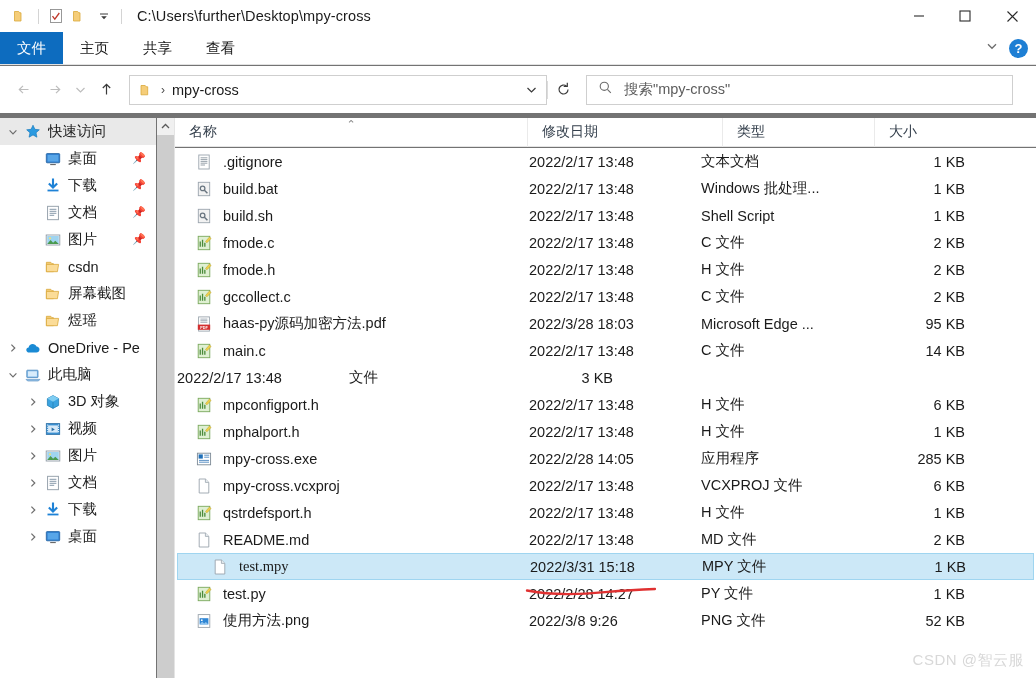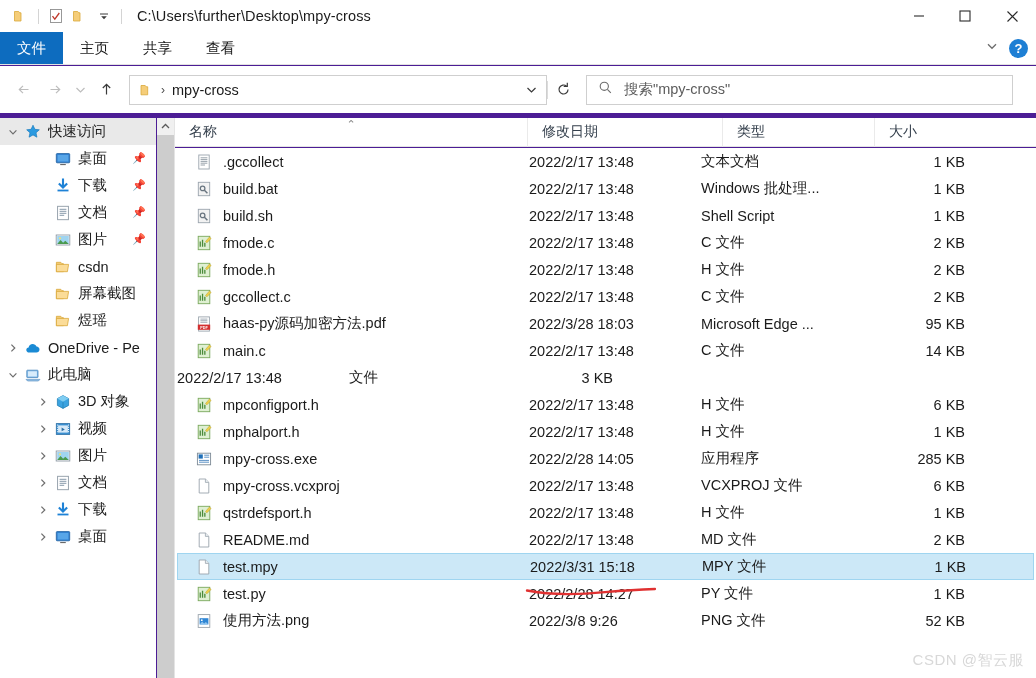--- a/index.html
+++ b/index.html
@@ -7,21 +7,21 @@
     margin: 0; padding: 0;
     width: 1036px; height: 678px;
     overflow: hidden;
     background: #ffffff;
     font-family: "Liberation Sans", "DejaVu Sans", sans-serif;
     -webkit-font-smoothing: antialiased;
   }
   #app {
     position: relative;
     width: 1036px; height: 678px;
-    background: #4c1d95;
+    background: #737373;
     overflow: hidden;
   }
 
   
   .titlebar {
     position: absolute; top: 0; left: 0;
     width: 1036px; height: 32px;
     background: #ffffff;
     display: flex; align-items: center;
   }
@@ -171,21 +171,21 @@
   .nav-ico {
     width: 21px; flex: 0 0 21px;
     display: flex; align-items: center; justify-content: center;
   }
   .nav-label { margin-left: 5px; overflow: hidden; }
   .pin {
     margin-left: auto; margin-right: 10px;
     color: #8c8c8c; font-size: 12px;
     transform: rotate(45deg);
   }
-  .indent-1 { padding-left: 34px; }
+  .indent-1 { padding-left: 24px; }
 
   .sb-scroll {
     position: absolute; top: 118px; left: 157px;
     width: 17px; height: 560px;
     background: #f0f0f0;
   }
   .sb-arrow {
     width: 17px; height: 17px;
     background: #f0f0f0;
     display: flex; align-items: center; justify-content: center;
@@ -219,21 +219,21 @@
     border: 1px solid #9fd5f0;
     height: 27px;
   }
   .fname {
     display: flex; align-items: center;
     width: 352px; flex: 0 0 352px;
     padding-left: 19px;
     font-size: 14.5px; color: #1b1b1b;
     white-space: nowrap; overflow: hidden;
   }
-  .frow.selected .fname { padding-left: 18px; }
+  .frow.selected .fname { padding-left: 34px; font-family: Liberation Serif, serif; }
   .ficon {
     width: 16px; height: 16px; flex: 0 0 16px;
     margin-right: 11px;
     display: flex; align-items: center; justify-content: center;
   }
   .fdate {
     width: 172px; flex: 0 0 172px;
     font-size: 14.5px; color: #1b1b1b;
     white-space: nowrap;
   }
@@ -638,21 +638,21 @@
 
   <div class="filelist" id="filelist">
       <div class="frow">
         <div class="fname">
           <span class="ficon">
             <svg width="16" height="16" viewBox="0 0 16 16">
               <rect x="2.8" y="1" width="10.4" height="14" fill="#ffffff" stroke="#9aa4ad" stroke-width="0.9"></rect>
               <path d="M4.6 3.8h6.8M4.6 5.6h6.8M4.6 7.4h6.8M4.6 9.2h6.8M4.6 11h4.4" stroke="#7d8a96" stroke-width="0.8"></path>
             </svg>
           </span>
-          <span>.gccollect</span>
+          <span>.gitignore</span>
         </div>
         <div class="fdate">2022/2/17 13:48</div>
         <div class="ftype">文本文档</div>
         <div class="fsize">1 KB</div>
       </div>
       <div class="frow">
         <div class="fname">
           <span class="ficon">
             <svg width="16" height="16" viewBox="0 0 16 16">
               <rect x="2.3" y="1.3" width="11.4" height="13.4" fill="#f2f2f2" stroke="#9aa4ad" stroke-width="0.9"></rect>

